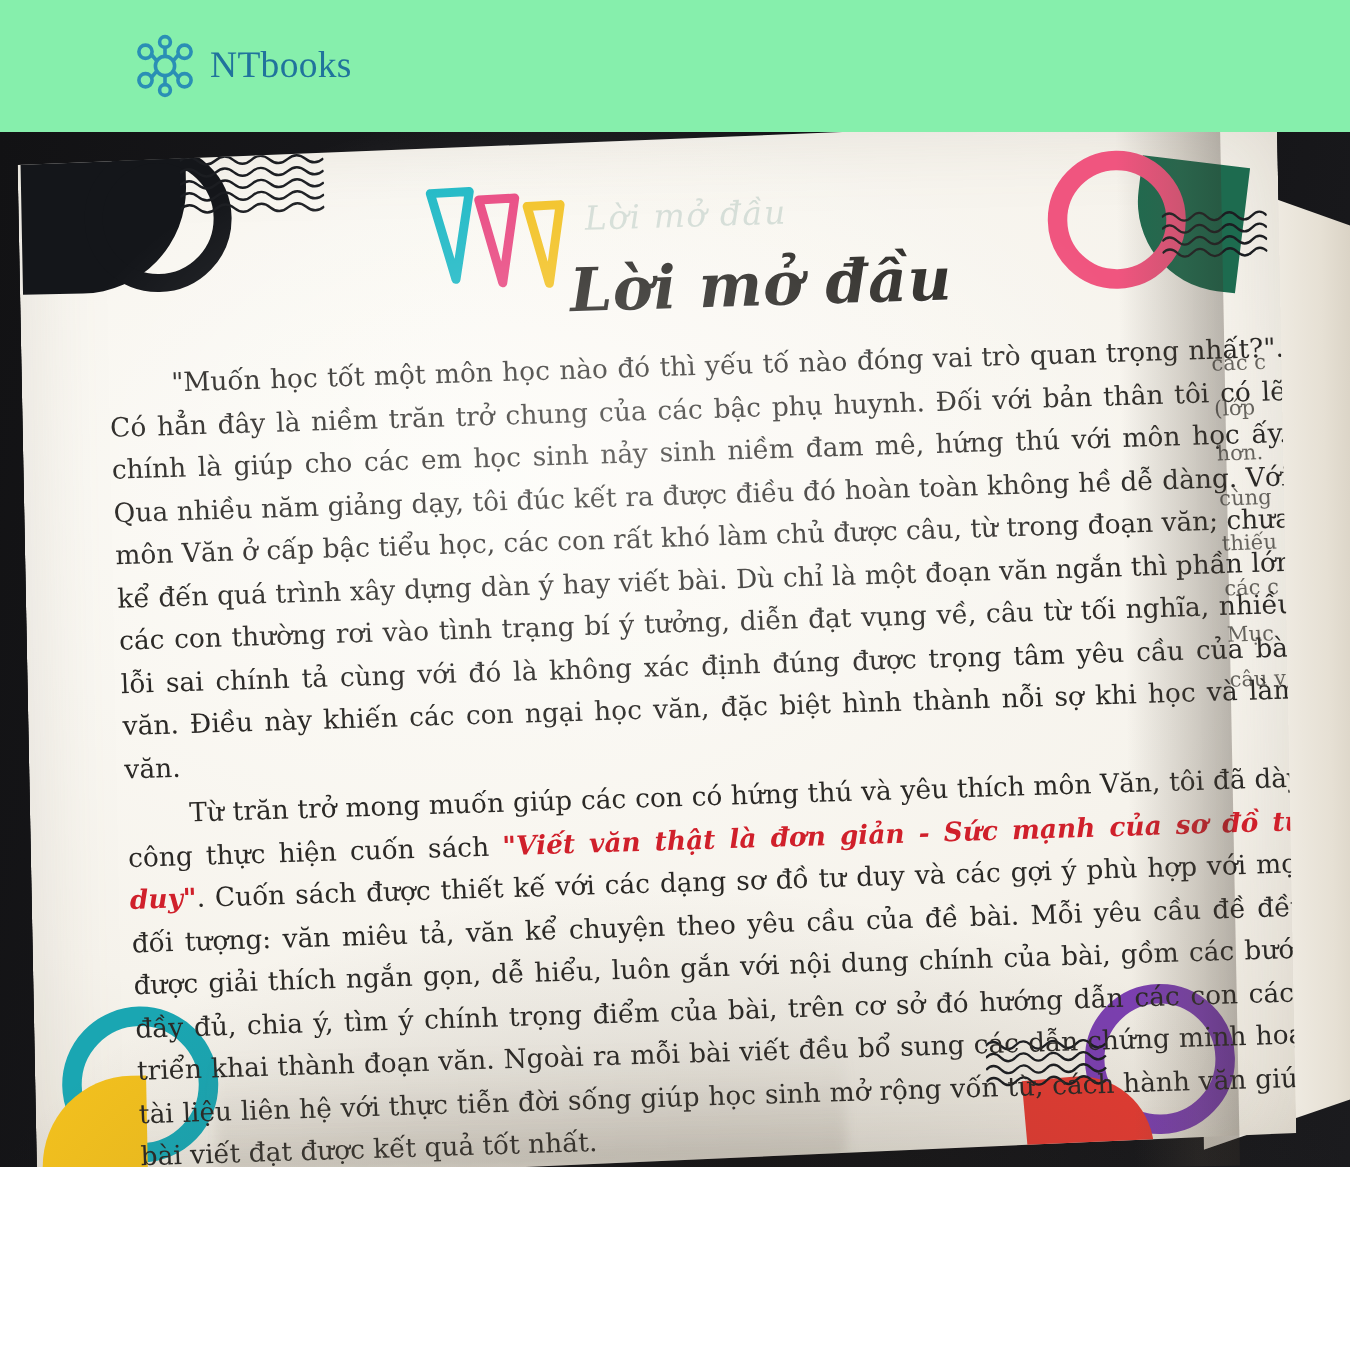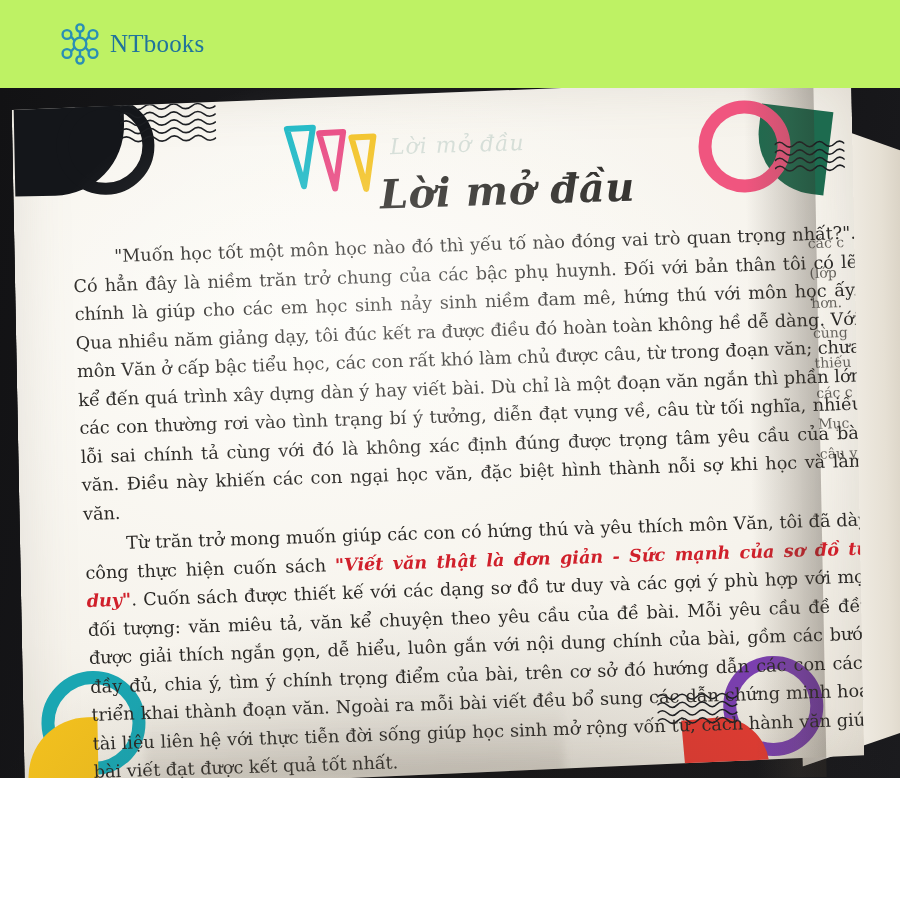--- a/index.html
+++ b/index.html
@@ -14,24 +14,24 @@
     font-family: "Liberation Sans", sans-serif;
     position: relative;
   }
 
   
   .brand-header {
     position: absolute;
     top: 0; left: 0;
     width: 900px;
     height: 88px;
-    background: #bef264;
+    background: #86efac;
     display: flex;
     align-items: center;
-    padding-left: 58px;
+    padding-left: 88px;
     box-sizing: border-box;
     z-index: 5;
   }
   .brand-logo {
     width: 44px; height: 44px;
     flex: 0 0 auto;
     margin-right: 8px;
   }
   .brand-name {
     font-size: 25px;

